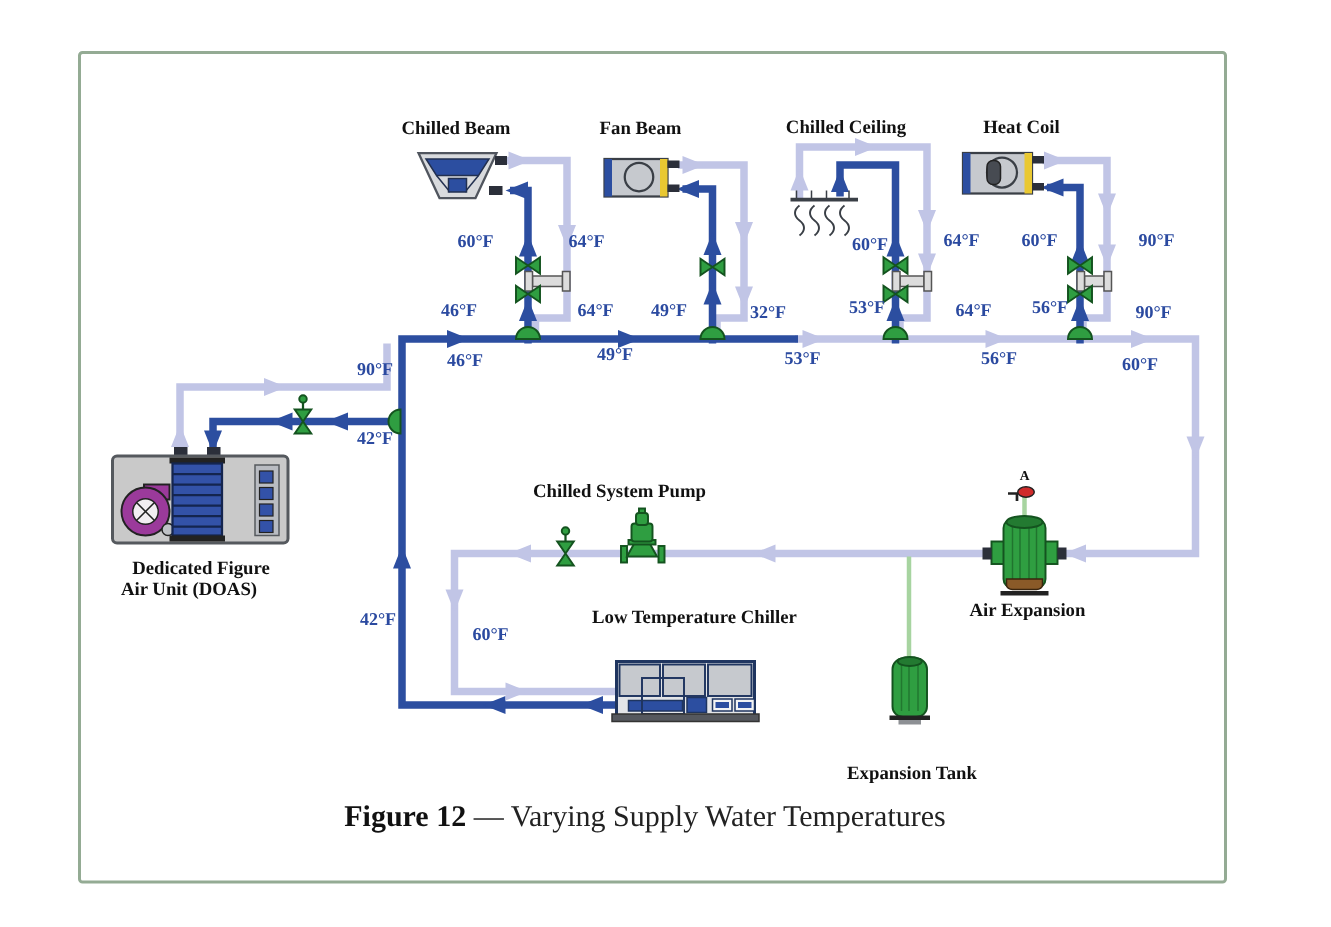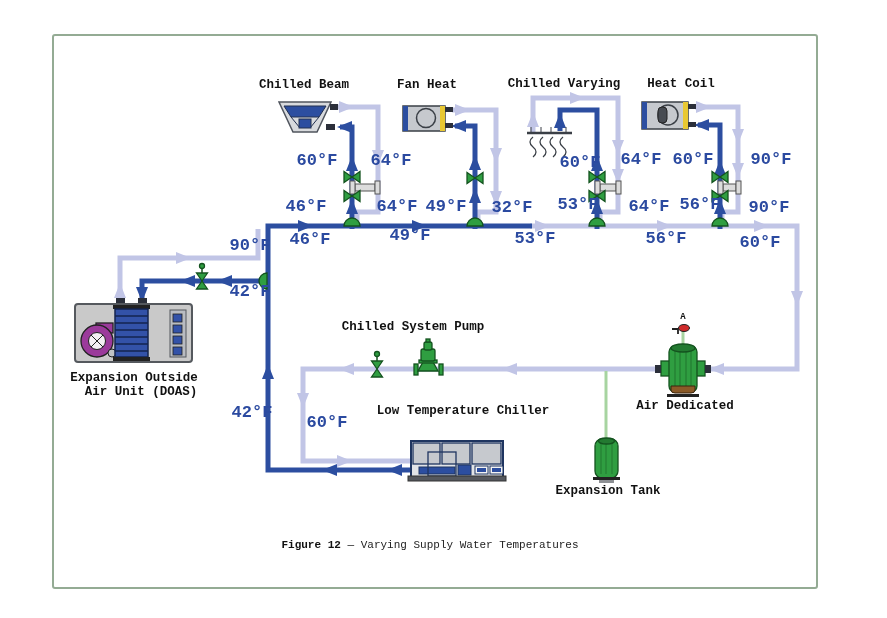--- a/index.html
+++ b/index.html
@@ -1,36 +1,36 @@
 <!DOCTYPE html>
 <html style="--supply: #2c4ea0; --return: #c1c5e6; --green: #2f9e41; --greendark: #14531f; --ventgreen: #a7d4a0; --labelblue: #2b4aa0; --frame: #94ab94; --magenta: #9b3a9b; --yellow: #e9c832; --red: #cf2b2b; --steel: #c6c9ce; --navy: #1f3560;"><head>
 <meta charset="utf-8">
 <style>
   html,body{margin:0;padding:0;background:#ffffff;}
   .stage{position:relative;width:887px;height:618px;background:#fff;overflow:hidden;
-         font-family:Liberation Mono, monospace;}
+         font-family:Liberation Serif, serif;}
   svg{position:absolute;left:0;top:0;}
   .frame{fill:none;stroke:var(--frame);stroke-width:2;}
   .pipe{fill:none;stroke-width:5;stroke-linejoin:miter;}
   .pipe-s{stroke:var(--supply);}
   .pipe-r{stroke:var(--return);}
   .arr-s{fill:var(--supply);stroke:none;}
   .arr-r{fill:var(--return);stroke:none;}
   .grn{fill:var(--green);stroke:var(--greendark);stroke-width:1.3;}
   .grn-dk{fill:#237a31;stroke:var(--greendark);stroke-width:1.3;}
   .vent{fill:none;stroke:var(--ventgreen);stroke-width:3;}
   .xo{fill:#dcdcdc;stroke:#555;stroke-width:1;}
   .steel{fill:var(--steel);stroke:#3a3f46;stroke-width:1.5;}
   .stub{fill:#2b2f3a;stroke:none;}
   .lbl{position:absolute;transform:translate(-50%,-50%);white-space:nowrap;line-height:1.05;}
-  .lbl-temp{color:var(--labelblue);font-weight:bold;font-size:17px;}
+  .lbl-temp{color:var(--labelblue);font-weight:bold;font-size:12px;}
   .lbl-title{color:#111;font-weight:bold;font-size:12.5px;}
   .lbl-tiny{color:#111;font-weight:bold;font-size:9px;}
   .caption{position:absolute;left:430px;top:545px;transform:translate(-50%,-50%);
-           white-space:nowrap;font-size:11px;color:#222;}
+           white-space:nowrap;font-size:20px;color:#222;}
   .caption b{font-weight:bold;color:#111;}
 </style>
 </head>
 <body>
 
 <div class="stage">
 
 <svg width="887" height="618" viewBox="0 0 887 618">
 
   <rect class="frame" x="53" y="35" width="764" height="553" rx="2"></rect>
@@ -268,31 +268,31 @@
     <line x1="601" y1="443" x2="601" y2="474" stroke="#14531f" stroke-width="1" opacity="0.5"></line>
     <line x1="606" y1="443" x2="606" y2="474" stroke="#14531f" stroke-width="1" opacity="0.5"></line>
     <line x1="612" y1="443" x2="612" y2="474" stroke="#14531f" stroke-width="1" opacity="0.5"></line>
     <ellipse class="grn-dk" cx="606.5" cy="441" rx="8" ry="3"></ellipse>
     <rect x="593" y="477" width="27" height="3" fill="#222"></rect>
     <rect x="599" y="480" width="15" height="3" fill="#8d9094"></rect>
   </g>
 </svg>
 
 <span class="lbl lbl-title" style="left:304px;top:86px">Chilled Beam</span>
-<span class="lbl lbl-title" style="left:427px;top:86px">Fan Heat</span>
-<span class="lbl lbl-title" style="left:564px;top:85px">Chilled Varying</span>
+<span class="lbl lbl-title" style="left:427px;top:86px">Fan Beam</span>
+<span class="lbl lbl-title" style="left:564px;top:85px">Chilled Ceiling</span>
 <span class="lbl lbl-title" style="left:681px;top:85px">Heat Coil</span>
 
 <span class="lbl lbl-title" style="left:413px;top:328px">Chilled System Pump</span>
 <span class="lbl lbl-title" style="left:463px;top:412px">Low Temperature Chiller</span>
-<span class="lbl lbl-title" style="left:685px;top:407px">Air Dedicated</span>
+<span class="lbl lbl-title" style="left:685px;top:407px">Air Expansion</span>
 <span class="lbl lbl-tiny" style="left:683px;top:318px">A</span>
-<span class="lbl lbl-title" style="left:608px;top:492px">Expansion Tank</span>
-<span class="lbl lbl-title" style="left:134px;top:379px">Expansion Outside</span>
-<span class="lbl lbl-title" style="left:141px;top:393px">Air Unit (DOAS)</span>
+<span class="lbl lbl-title" style="left:608px;top:516px">Expansion Tank</span>
+<span class="lbl lbl-title" style="left:134px;top:379px">Dedicated Figure</span>
+<span class="lbl lbl-title" style="left:126px;top:393px">Air Unit (DOAS)</span>
 
 <span class="lbl lbl-temp" style="left:250px;top:246px">90°F</span>
 <span class="lbl lbl-temp" style="left:250px;top:292px">42°F</span>
 
 <span class="lbl lbl-temp" style="left:310px;top:240px">46°F</span>
 <span class="lbl lbl-temp" style="left:410px;top:236px">49°F</span>
 <span class="lbl lbl-temp" style="left:535px;top:239px">53°F</span>
 <span class="lbl lbl-temp" style="left:666px;top:239px">56°F</span>
 <span class="lbl lbl-temp" style="left:760px;top:243px">60°F</span>
 

